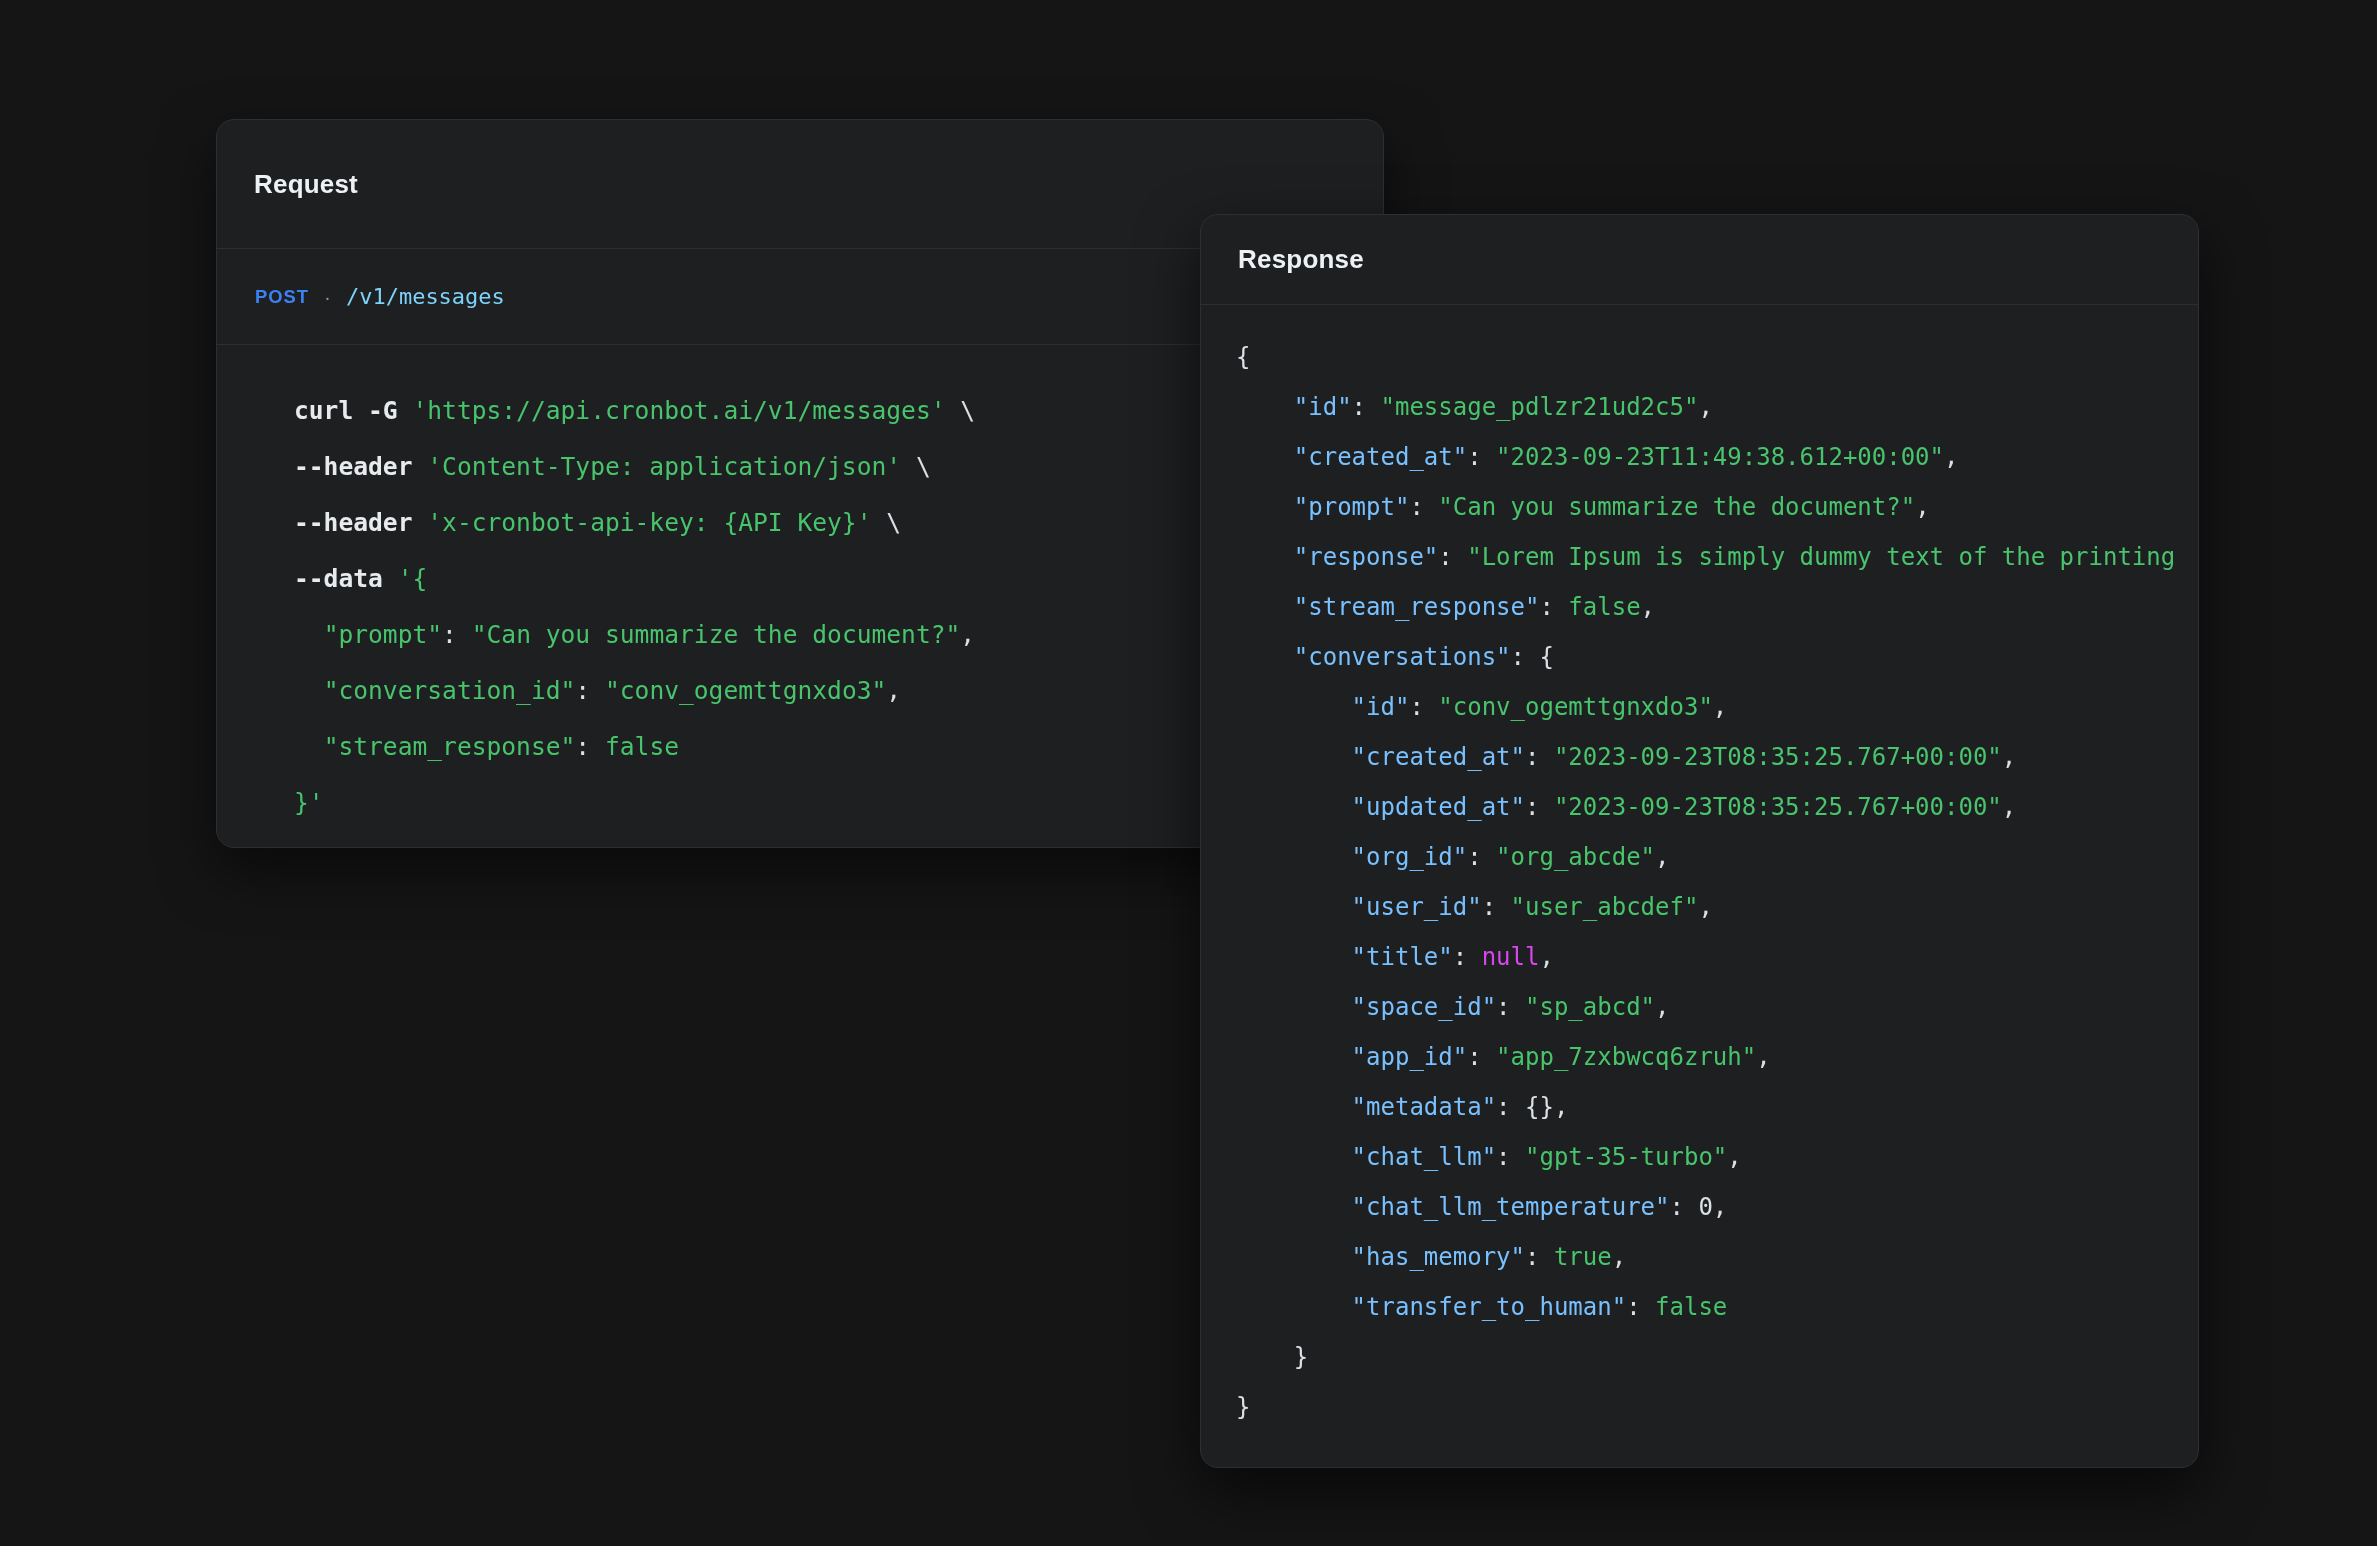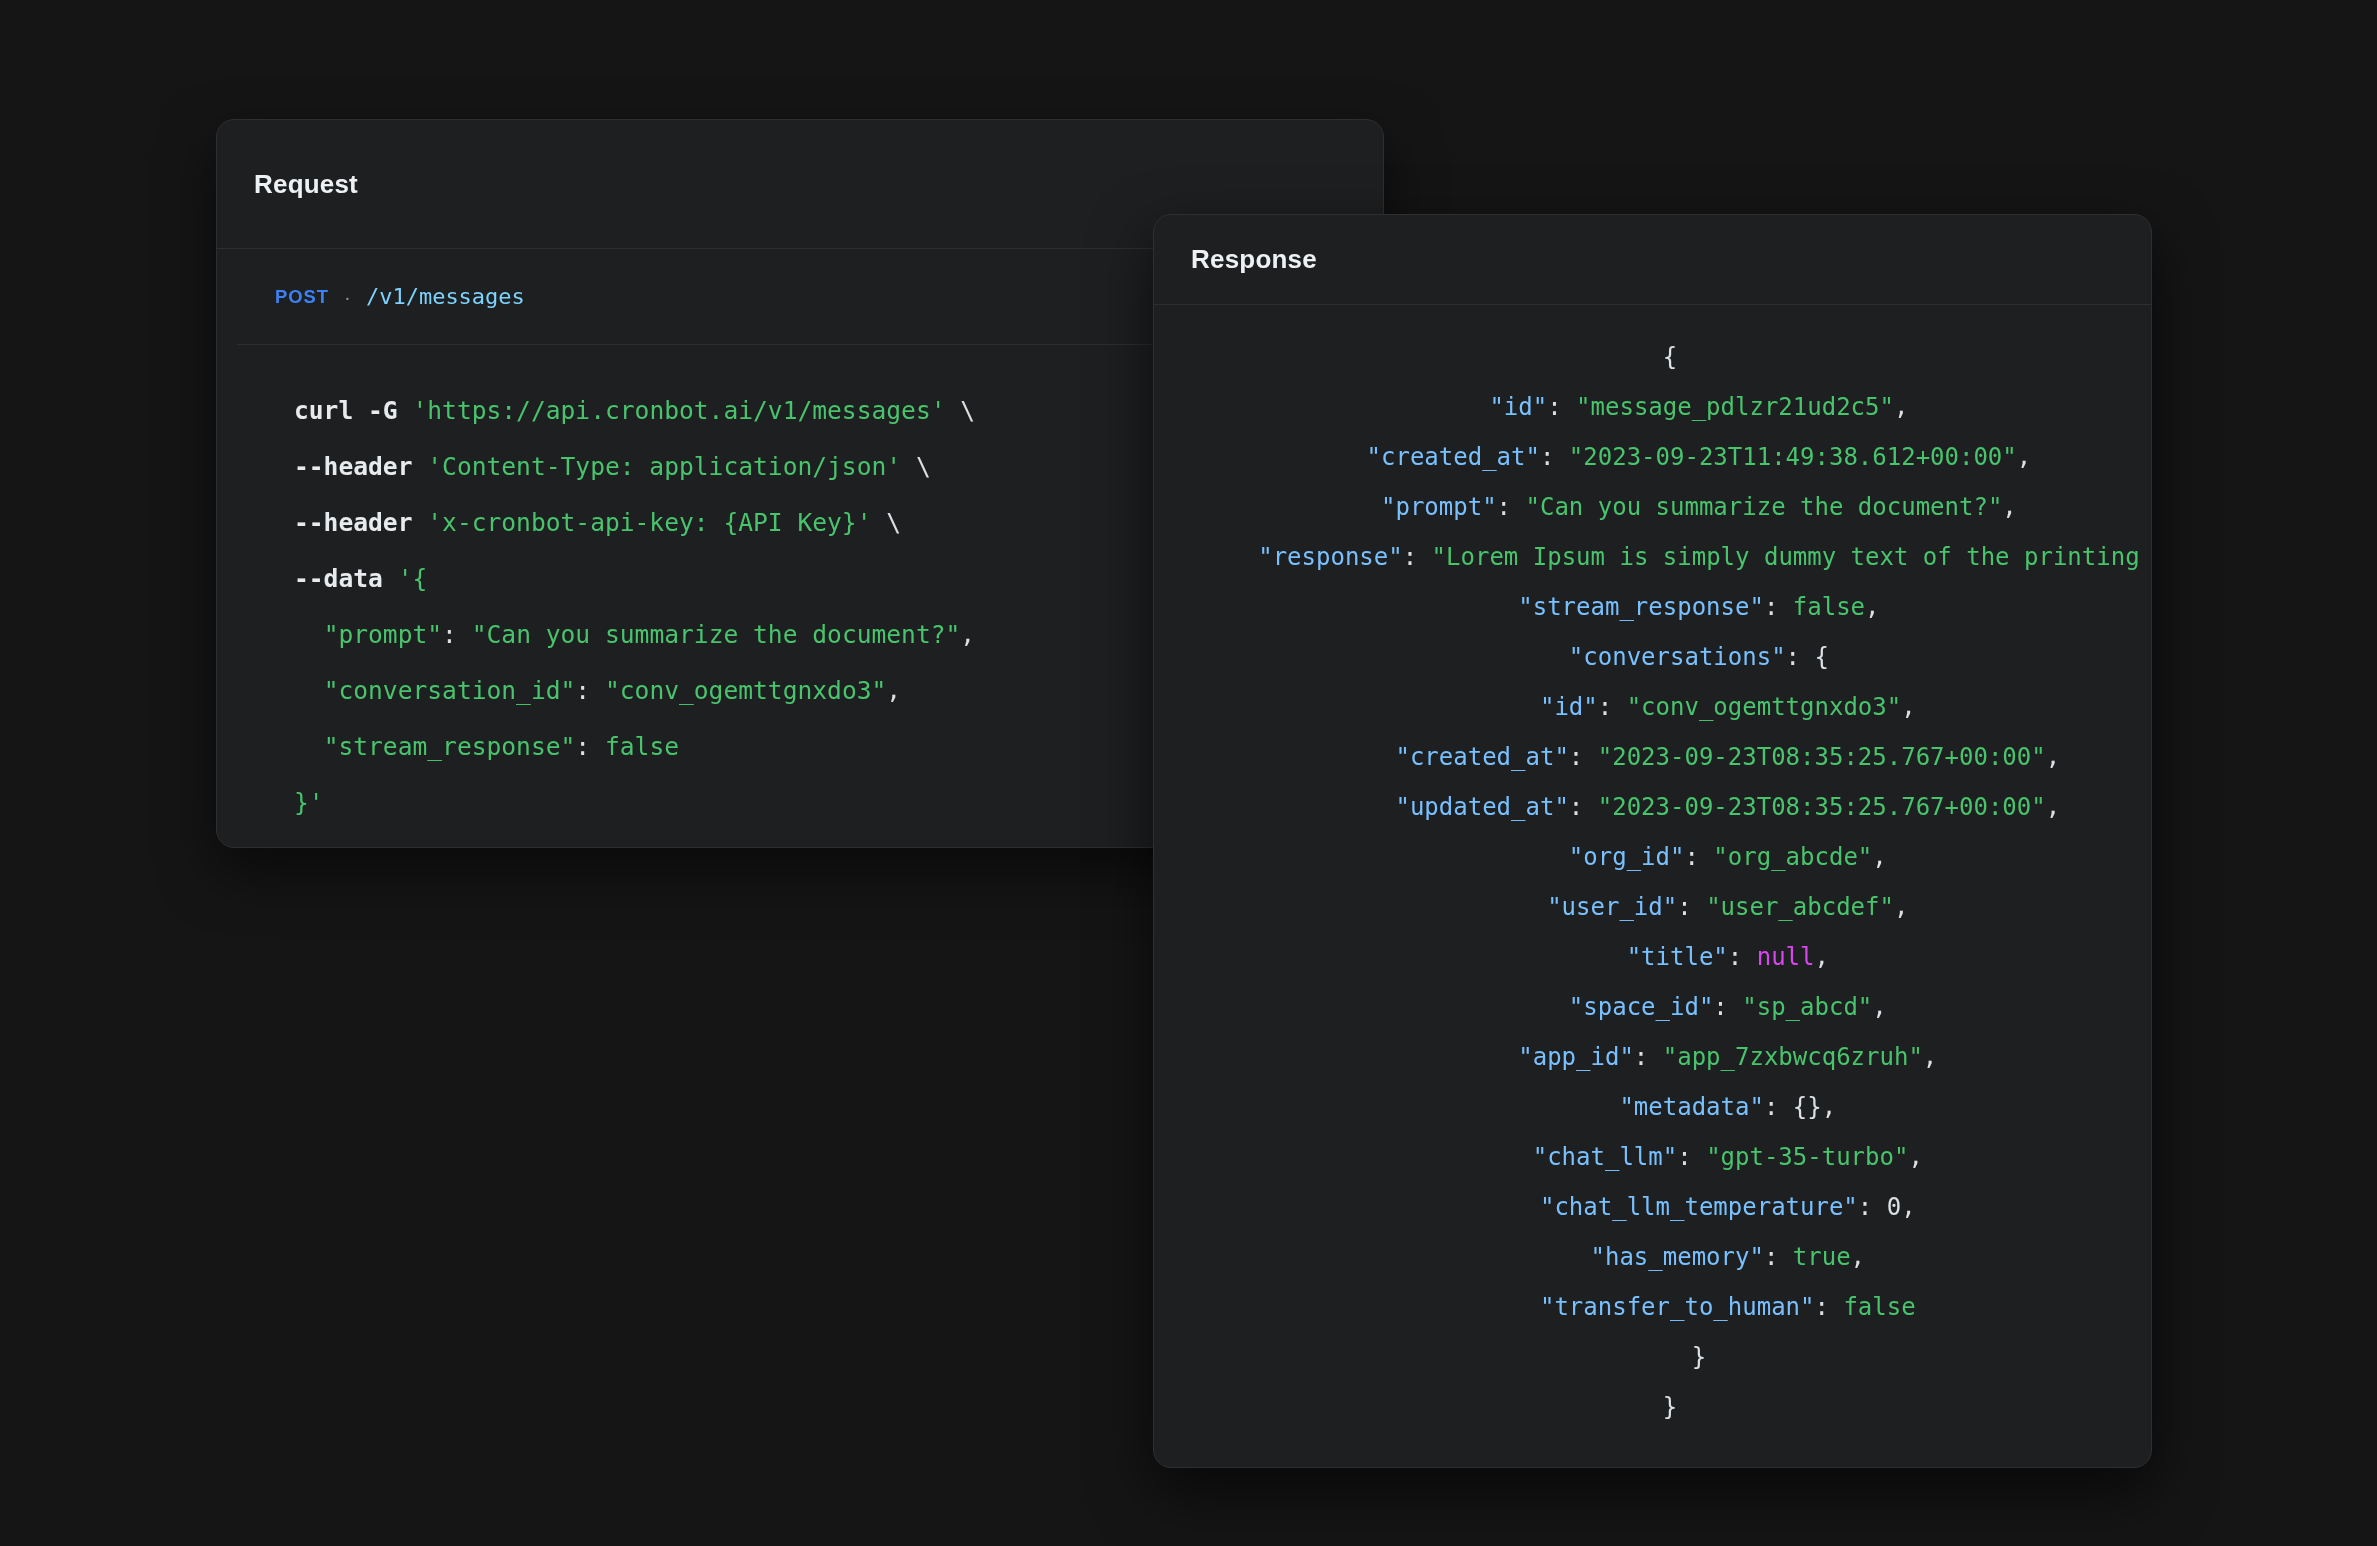--- a/index.html
+++ b/index.html
@@ -16,40 +16,38 @@
     border:0.7px solid #2d2f31;
     border-radius:18px;
     overflow:hidden;
   }
   #request-panel {
     left:216px; top:119px; width:1168px; height:729px;
     z-index:1;
     box-shadow:0 23px 55px rgba(0,0,0,0.55);
   }
   #response-panel {
-    left:1153px; top:214px; width:999px; height:1254px;
+    left:1200px; top:214px; width:999px; height:1254px;
     z-index:2;
     box-shadow:0 23px 61px rgba(0,0,0,0.62);
-    text-align:center;
   }
   .panel-header {
     display:flex; align-items:center;
     padding:0 37px;
     border-bottom:0.7px solid rgba(255,255,255,0.07);
   }
   #request-panel .panel-header { height:129px; }
   #response-panel .panel-header { height:90px; }
   .panel-title {
     font-weight:700; font-size:26px; color:#eef1f4; letter-spacing:0.2px;
   }
   .endpoint-row {
     display:flex; align-items:center; gap:15px;
     height:96px; padding:0 38px;
     border-bottom:0.7px solid rgba(255,255,255,0.07);
-    margin-left:20px;
   }
   .method {
     font-size:18.4px; font-weight:800; color:#3b82f6; letter-spacing:1px;
   }
   .dot { color:#8b949e; font-size:20.5px; }
   .endpoint {
     font-family:"DejaVu Sans Mono", monospace;
     font-size:22px; color:#7dd3fc;
   }
   .code {

